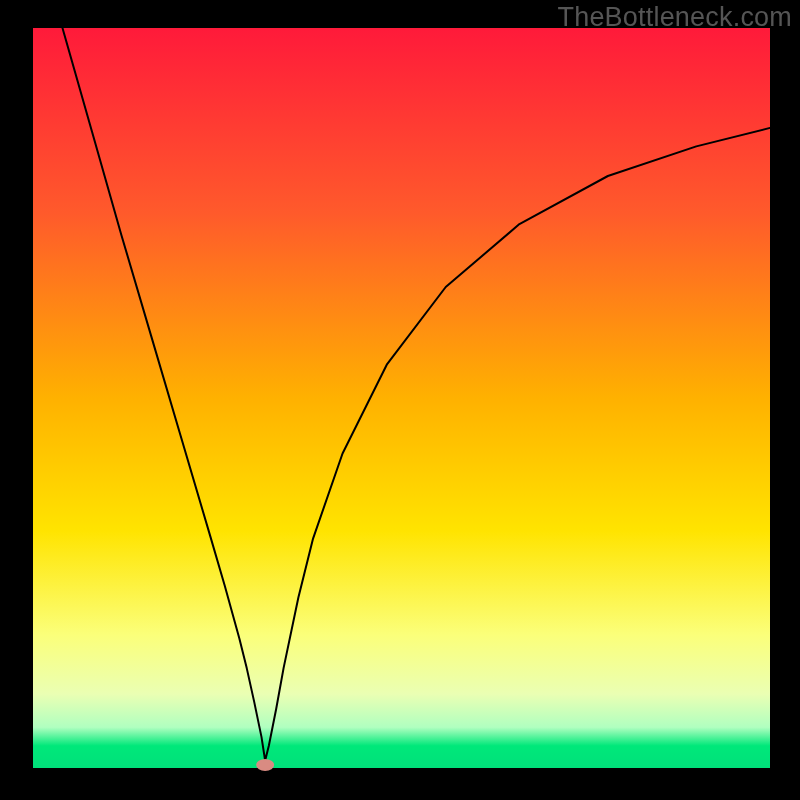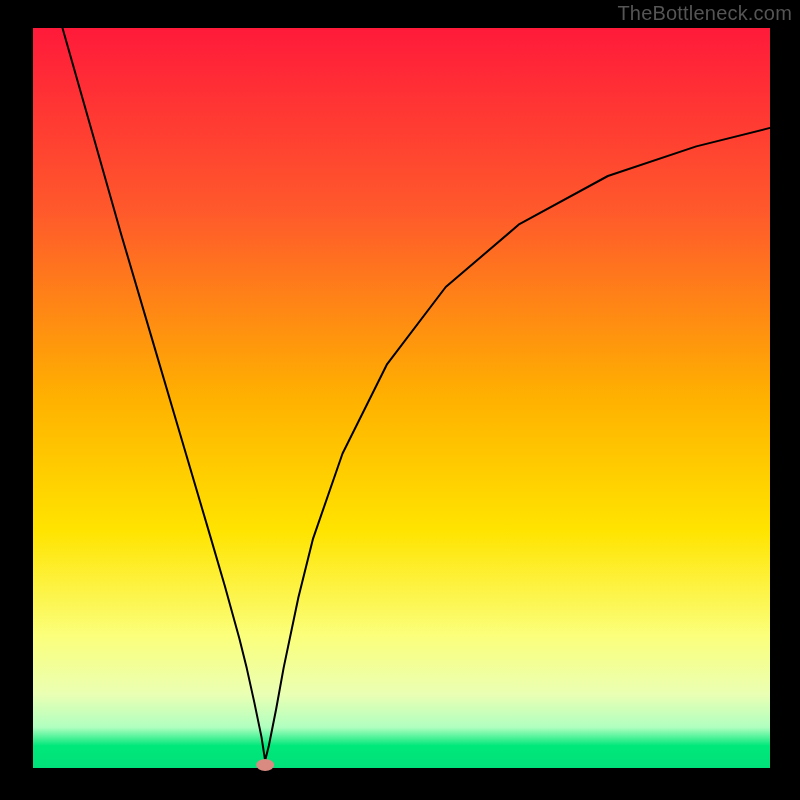--- a/index.html
+++ b/index.html
@@ -9,21 +9,21 @@
     width: 800px;
     height: 800px;
     overflow: hidden;
     position: relative;
     font-family: Arial, Helvetica, sans-serif;
   }
   .watermark {
     position: absolute;
     top: 2px;
     right: 8px;
-    font-size: 20px;
+    font-size: 27px;
     color: #555;
     letter-spacing: 0.2px;
     z-index: 10;
   }
   .chart-wrap {
     position: absolute;
     top: 0;
     left: 0;
     width: 800px;
     height: 800px;

